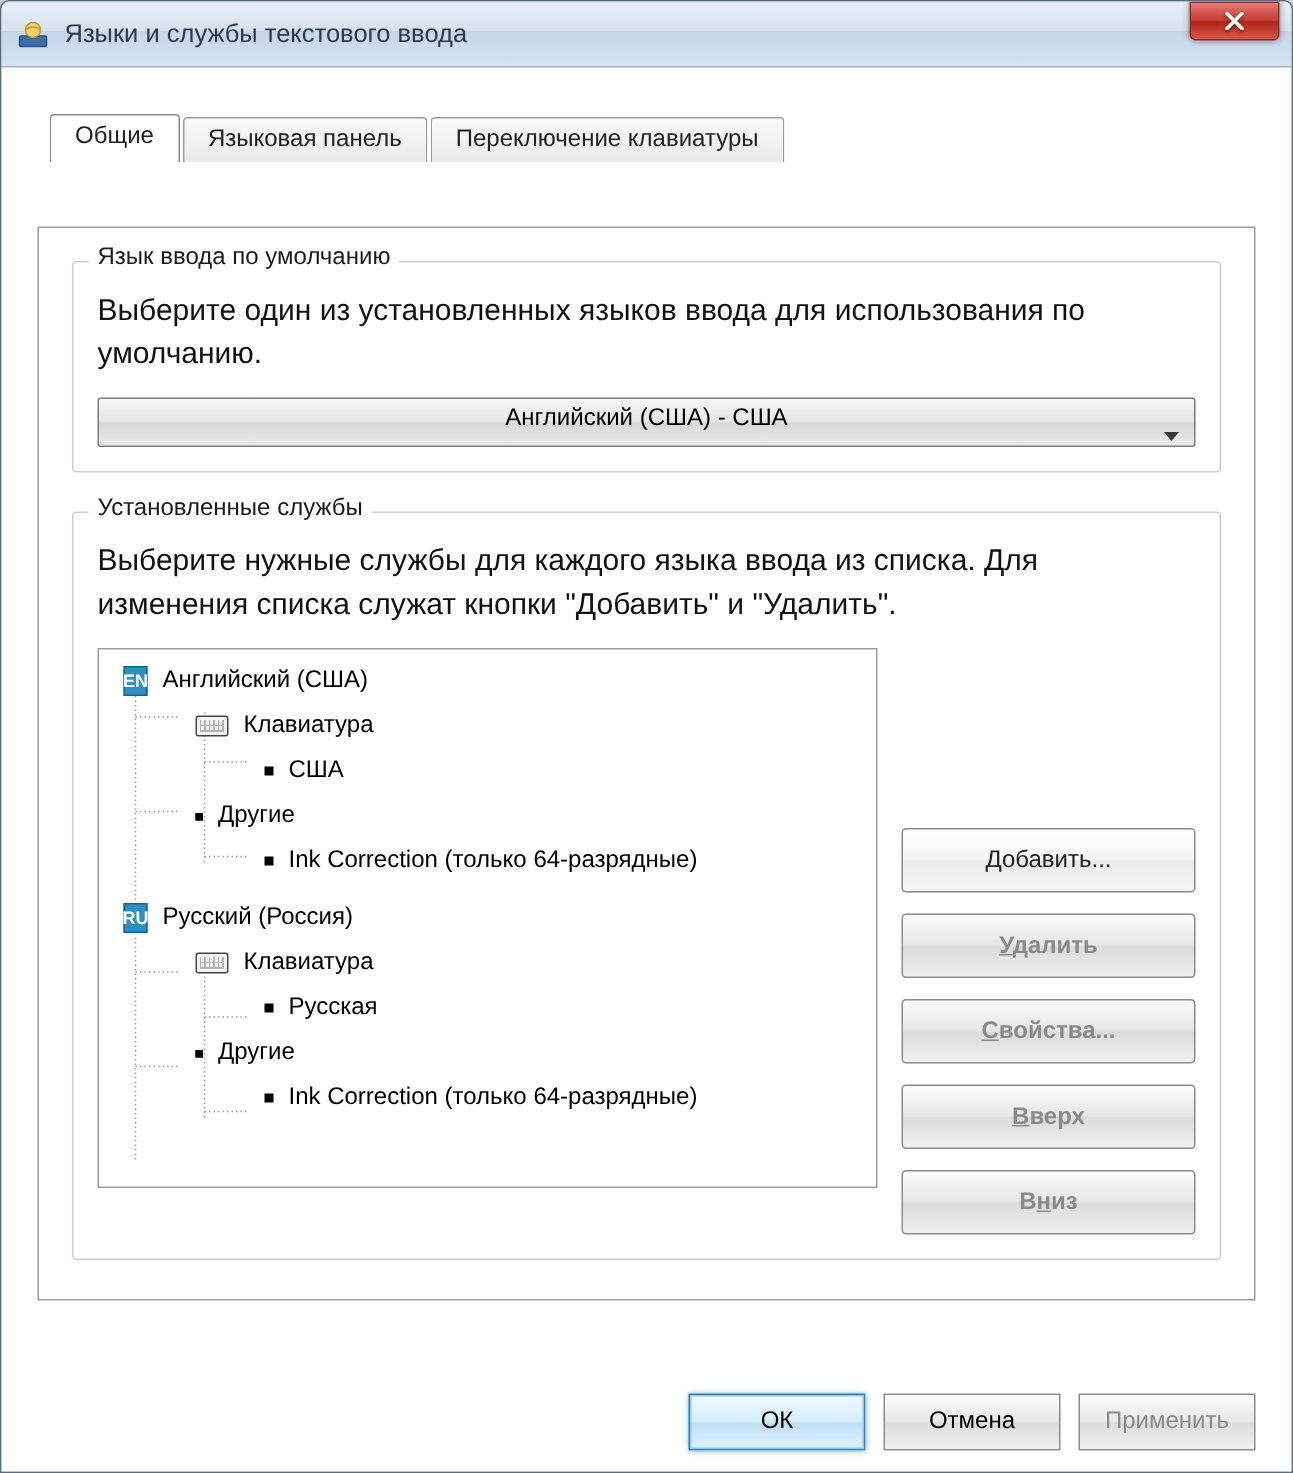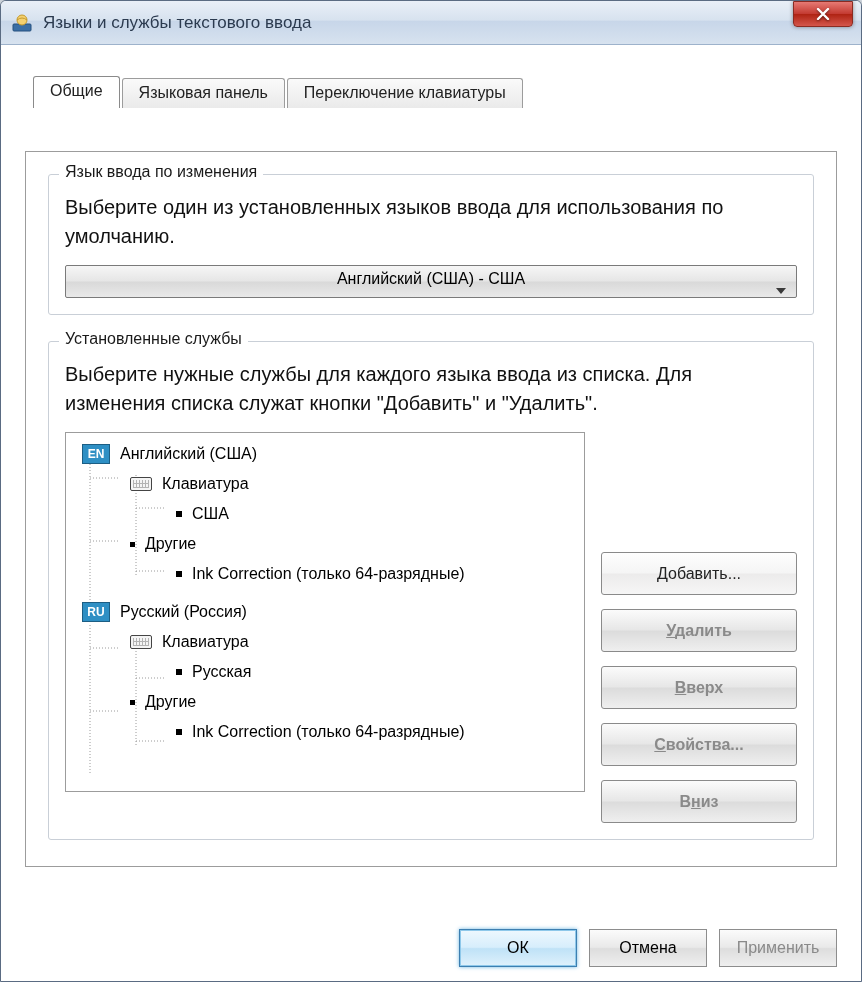--- a/index.html
+++ b/index.html
@@ -145,21 +145,21 @@
     padding: 6px 6px;
     overflow:auto;
     font-size:16px;
   }
   .tree-row {
     display:flex; align-items:center;
     height:30px;
     position:relative;
   }
   .lang-badge {
-    width:28px;height:20px;
+    width:16px;height:20px;
     background:#2e8fc4;
     color:#fff;font-size:12px;font-weight:700;
     display:flex;align-items:center;justify-content:center;
     margin-right:10px;
     border:1px solid #1c5e84;
   }
   .kb-icon {
     width:22px;height:14px;
     border:1px solid #444;
     border-radius:2px;
@@ -254,21 +254,21 @@
 
     <div class="tabstrip">
       <div class="tab active">Общие</div>
       <div class="tab">Языковая панель</div>
       <div class="tab">Переключение клавиатуры</div>
     </div>
 
     <div class="tabpanel">
 
       <div class="groupbox">
-        <span class="legend">Язык ввода по изменения</span>
+        <span class="legend">Язык ввода по умолчанию</span>
         <div class="desc">Выберите один из установленных языков ввода для использования по умолчанию.</div>
         <div class="dropdown">
           <span>Английский (США) - США</span>
           <span class="arrow"></span>
         </div>
       </div>
 
       <div class="groupbox" style="flex:1;margin-bottom:8px">
         <span class="legend">Установленные службы</span>
         <div class="desc">Выберите нужные службы для каждого языка ввода из списка. Для изменения списка служат кнопки "Добавить" и "Удалить".</div>
@@ -343,24 +343,24 @@
           </div>
 
           <div class="services-right">
             <div class="svc-btn primary">
               <span><span class="ul">Д</span><span></span><span id="btn-add-rest">обавить...</span></span>
             </div>
             <div class="svc-btn disabled">
               <span><span class="ul">У</span><span id="btn-remove-rest">далить</span></span>
             </div>
             <div class="svc-btn disabled">
+              <span><span class="ul">С</span><span id="btn-props-rest">войства...</span></span>
+            </div>
+            <div class="svc-btn disabled">
               <span><span class="ul">В</span><span id="btn-up-rest">верх</span></span>
-            </div>
-            <div class="svc-btn disabled">
-              <span><span class="ul">С</span><span id="btn-props-rest">войства...</span></span>
             </div>
             <div class="svc-btn disabled">
               <span>В<span class="ul">н</span><span id="btn-down-rest">из</span></span>
             </div>
           </div>
         </div>
       </div>
 
     </div>
 

